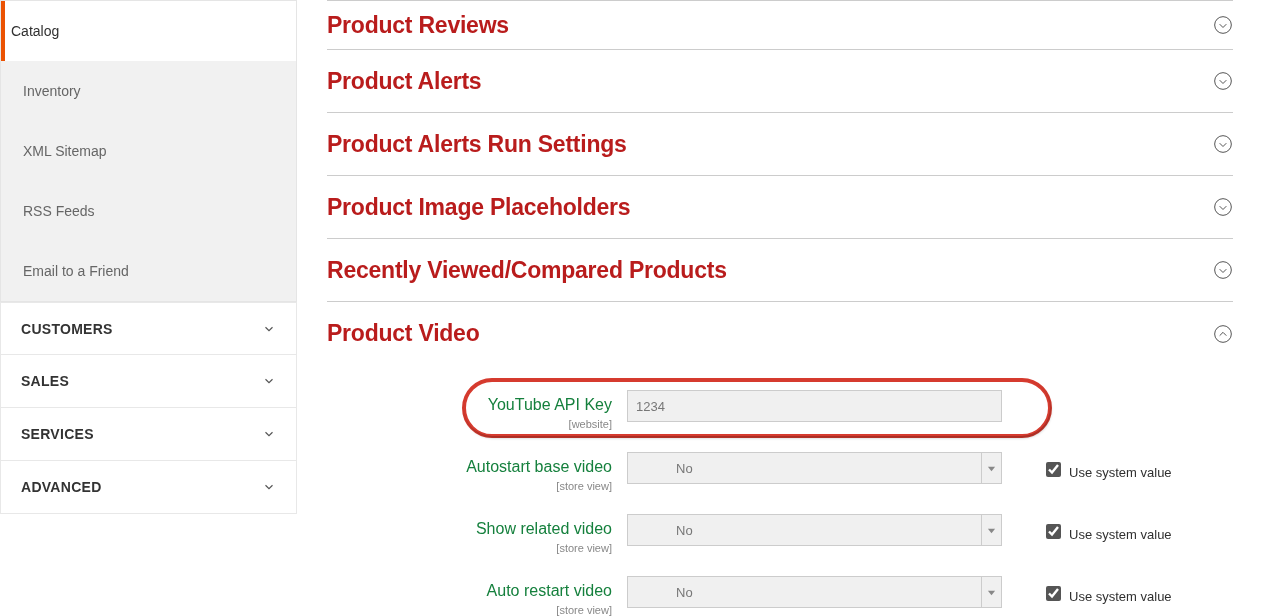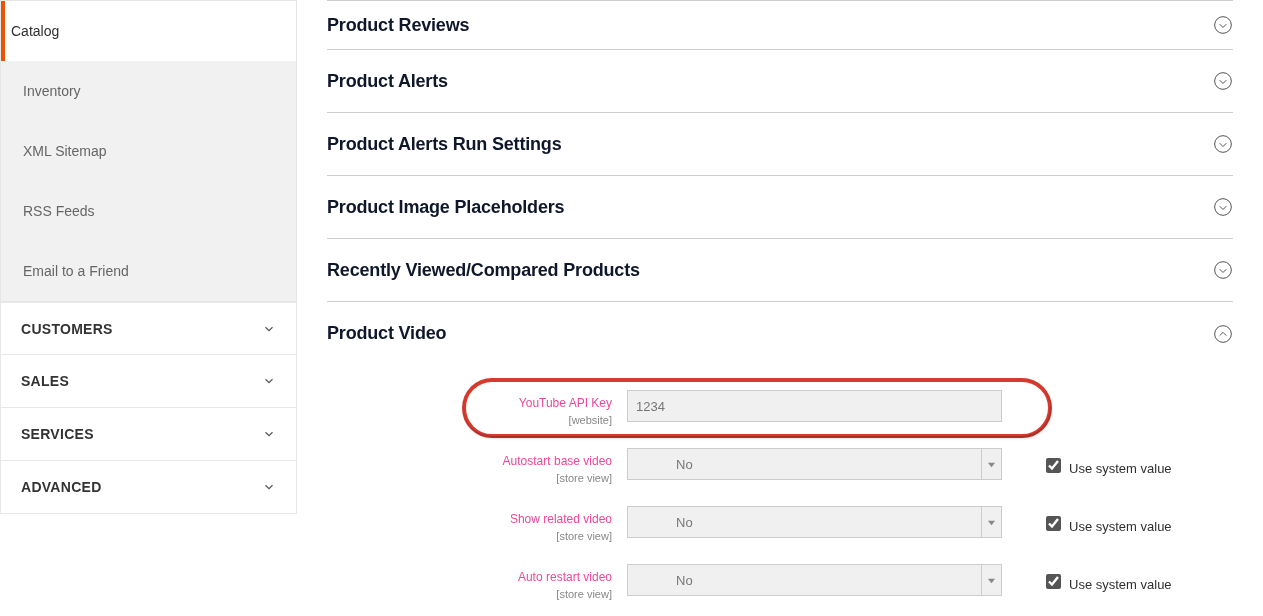--- a/index.html
+++ b/index.html
@@ -20,29 +20,29 @@
   .sidegroup:first-child { border-top:1px solid #e8e8e8; }
   .chevron-icon { width:14px; height:14px; flex:0 0 14px; }
   .chevron-icon svg { width:100%; height:100%; display:block; }
 
   
   .main { flex:1; padding:0 30px 0 30px; overflow:hidden; }
   .section-row { display:flex; align-items:center; justify-content:space-between;
                  height:63px; border-bottom:1px solid #ccc; cursor:pointer; }
   .section-row:first-child { border-top:1px solid #ccc; margin-top:15px; }
   .section-row.open { border-bottom:none; }
-  .section-title { font-size:18px; color:#0f172a; font-weight:600; letter-spacing:-0.01em; }
+  .section-title { font-size:23px; color:#b91c1c; font-weight:600; letter-spacing:-0.01em; }
   .circle-icon { width:20px; height:20px; flex:0 0 20px; }
   .circle-icon svg { width:100%; height:100%; display:block; }
 
   
   .form { margin-top:25px; }
   .form-row { display:flex; align-items:flex-start; margin-bottom:22px; position:relative; }
   .label-col { width:300px; padding-right:15px; text-align:right; padding-top:6px; }
-  .label-main { font-size:12px; color:#ec4899; }
+  .label-main { font-size:16px; color:#15803d; }
   .label-scope { font-size:11px; color:#888; margin-top:4px; }
   .field-col { width:375px; }
   .cb-col { margin-left:40px; display:flex; align-items:flex-end; padding-top:7px; font-size:13px; color:#303030; }
   .cb-col input { width:15px; height:15px; accent-color:#555; margin-right:8px; }
 
   input.text-field, select.sel-field, .sel-fake {
     width:100%; height:32px; font-size:13px; color:#555;
     border:1px solid #ccc; background:#fff; padding:0 8px;
   }
   input.text-field:disabled, .sel-fake.disabled { background:#f0f0f0; color:#777; }

